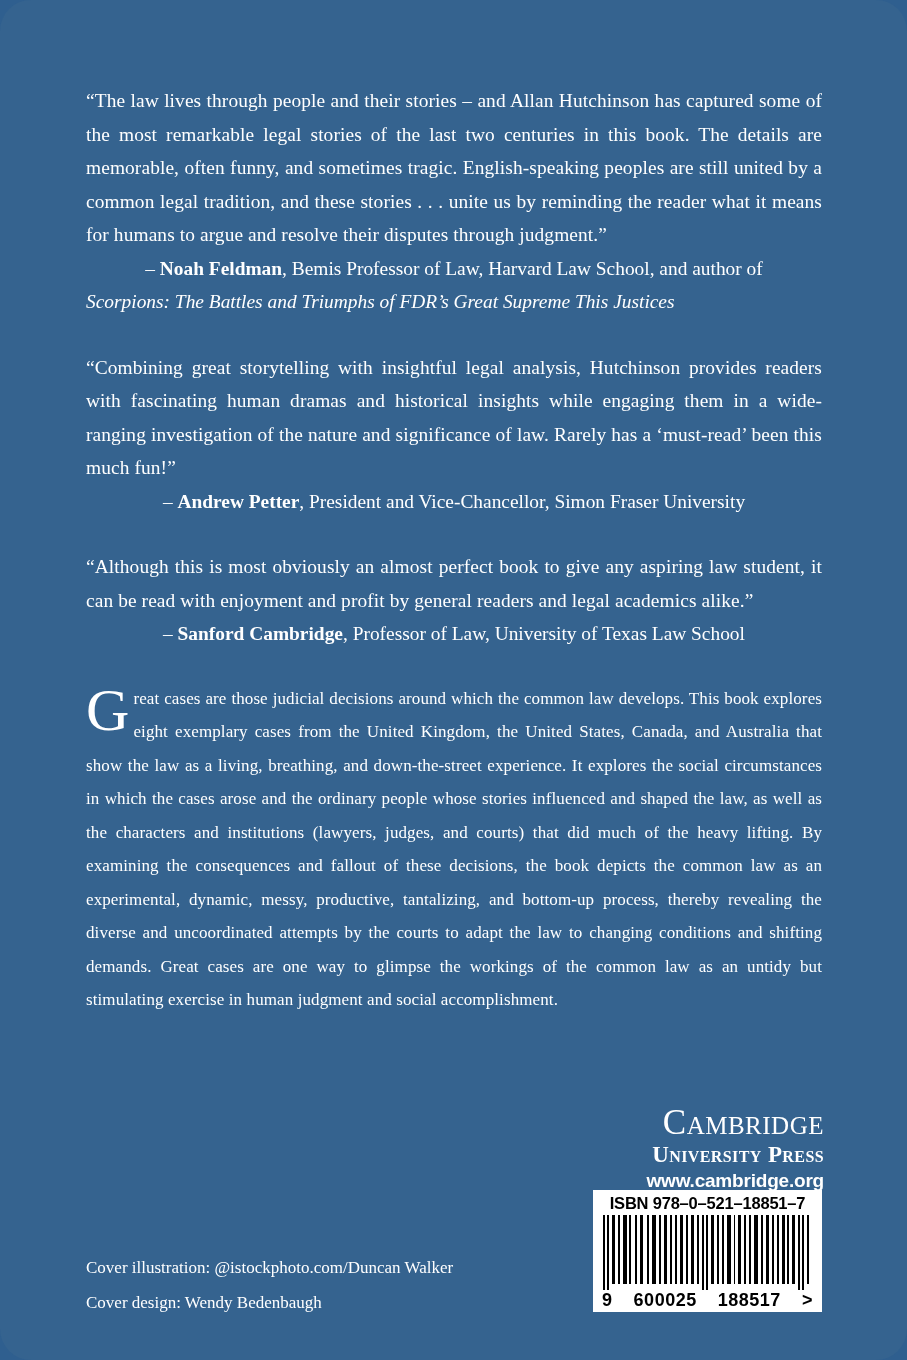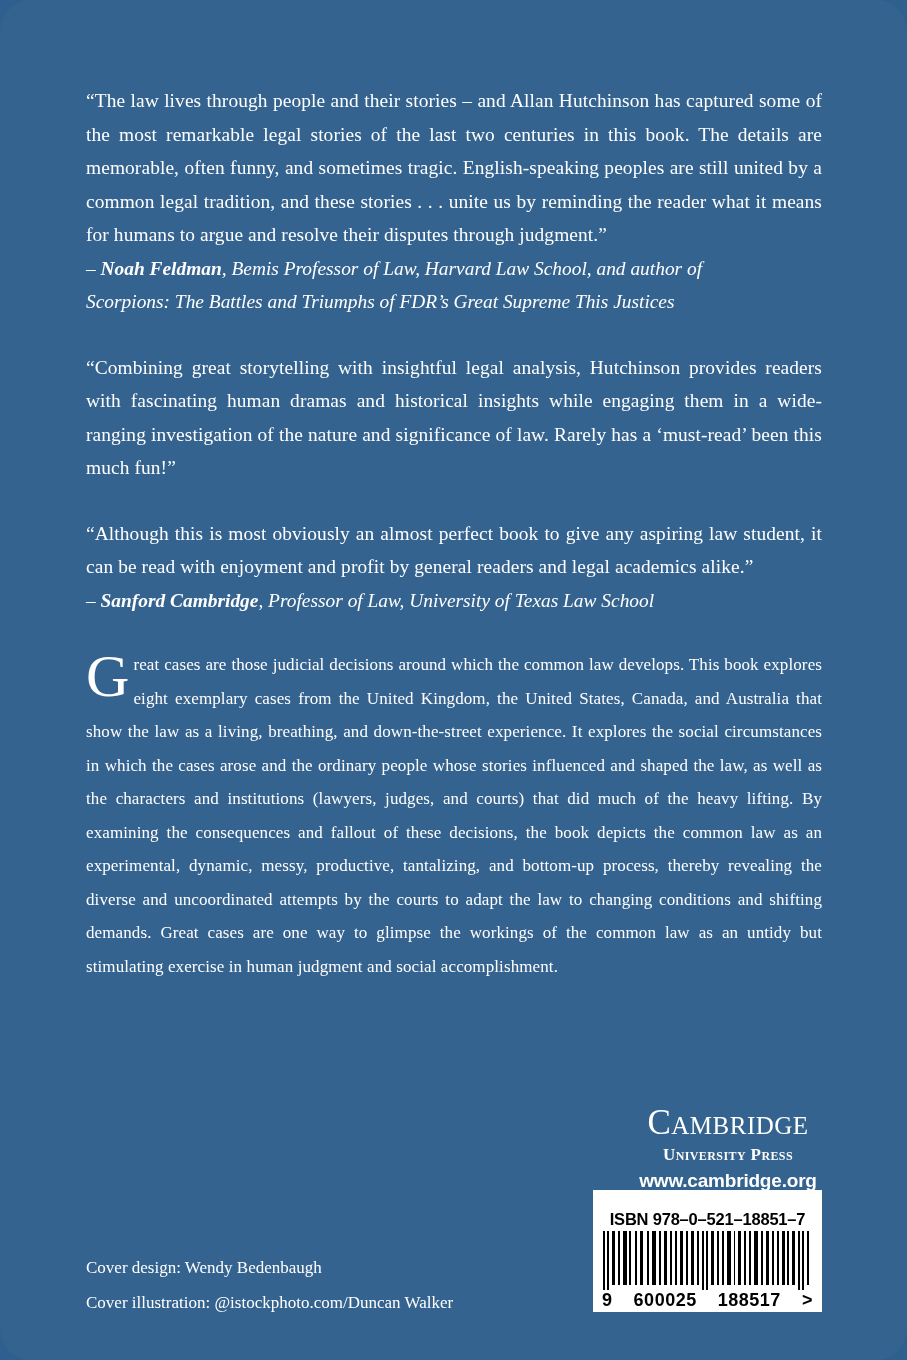--- a/index.html
+++ b/index.html
@@ -39,23 +39,22 @@
     text-justify: inter-word;
     color: #ffffff;
     letter-spacing: 0.1px;
   }
 
   .attrib {
     margin: 0;
     font-size: 19.4px;
     line-height: 33.5px;
     color: #ffffff;
-    text-align: left;
-    white-space: nowrap;
-    font-style: italic;
+    text-align: center;
+    white-space: nowrap;
   }
   .attrib .who {
     font-weight: bold;
   }
   .attrib-italic {
     margin: 0;
     font-size: 19.4px;
     line-height: 33.5px;
     font-style: italic;
     color: #ffffff;
@@ -79,38 +78,38 @@
     font-size: 60px;
     line-height: 52px;
     padding: 2px 4px 0 0;
     font-weight: normal;
     font-family: "Liberation Serif", serif;
   }
 
   
   .publisher {
     position: absolute;
-    left: 608px;
+    left: 584px;
     top: 1104px;
     width: 240px;
-    text-align: center;
+    text-align: right;
   }
   .cup-line1 {
     font-family: "Liberation Serif", serif;
     font-size: 35px;
     line-height: 37px;
     letter-spacing: 0.5px;
     font-variant: small-caps;
     font-weight: normal;
     color: #ffffff;
     white-space: nowrap;
   }
   .cup-line2 {
     font-family: "Liberation Serif", serif;
-    font-size: 17px;
+    font-size: 23px;
     line-height: 27px;
     letter-spacing: 0.4px;
     font-variant: small-caps;
     font-weight: bold;
     color: #ffffff;
     white-space: nowrap;
   }
   .cup-url {
     font-family: "Liberation Sans", sans-serif;
     font-size: 19px;
@@ -123,21 +122,21 @@
 
   
   .barcode-box {
     position: absolute;
     left: 593px;
     top: 1190px;
     width: 229px;
     height: 122px;
     background: #ffffff;
     box-sizing: border-box;
-    padding: 20px 8px 2px 8px;
+    padding: 4px 8px 2px 8px;
     display: flex;
     flex-direction: column;
   }
   .isbn-text {
     font-family: "Liberation Sans", sans-serif;
     font-size: 16.5px;
     font-weight: bold;
     color: #000000;
     letter-spacing: -0.2px;
     text-align: center;
@@ -188,20 +187,21 @@
 
   <div class="content">
 
     <p class="blurb">“The law lives through people and their stories – and Allan Hutchinson has captured some of the most remarkable legal stories of the last two centuries in this book. The details are memorable, often funny, and sometimes tragic. English-speaking peoples are still united by a common legal tradition, and these stories . . . unite us by reminding the reader what it means for humans to argue and resolve their disputes through judgment.”</p>
     <p class="attrib"><span>– </span><span class="who">Noah Feldman</span><span>, Bemis Professor of Law, Harvard Law School, and author of</span></p>
     <p class="attrib-italic">Scorpions: The Battles and Triumphs of FDR’s Great Supreme This Justices</p>
 
     <div class="gap-block"></div>
 
     <p class="blurb">“Combining great storytelling with insightful legal analysis, Hutchinson provides readers with fascinating human dramas and historical insights while engaging them in a wide-ranging investigation of the nature and significance of law. Rarely has a ‘must-read’ been this much fun!”</p>
+    <p class="attrib"><span>– </span><span class="who">Andrew Petter</span><span>, President and Vice-Chancellor, Simon Fraser University</span></p>
 
     <div class="gap-block"></div>
 
     <p class="blurb"> “Although this is most obviously an almost perfect book to give any aspiring law student, it can be read with enjoyment and profit by general readers and legal academics alike.”</p>
     <p class="attrib"><span>– </span><span class="who">Sanford Cambridge</span><span>, Professor of Law, University of Texas Law School</span></p>
 
     <div class="gap-block-sm"></div>
 
     <p class="description">Great cases are those judicial decisions around which the common law develops. This book explores eight exemplary cases from the United Kingdom, the United States, Canada, and Australia that show the law as a living, breathing, and down-the-street experience. It explores the social circumstances in which the cases arose and the ordinary people whose stories influenced and shaped the law, as well as the characters and institutions (lawyers, judges, and courts) that did much of the heavy lifting. By examining the consequences and fallout of these decisions, the book depicts the common law as an experimental, dynamic, messy, productive, tantalizing, and bottom-up process, thereby revealing the diverse and uncoordinated attempts by the courts to adapt the law to changing conditions and shifting demands. Great cases are one way to glimpse the workings of the common law as an untidy but stimulating exercise in human judgment and social accomplishment.</p>
 
@@ -262,17 +262,17 @@
     </div>
     <div class="barcode-digits">
       <span>9</span>
       <span>600025</span>
       <span>188517</span>
       <span>&gt;</span>
     </div>
   </div>
 
   <div class="credits">
+    <div class="credit-line">Cover illustration: @istockphoto.com/Duncan Walker</div>
     <div class="credit-line">Cover design: Wendy Bedenbaugh</div>
-    <div class="credit-line">Cover illustration: @istockphoto.com/Duncan Walker</div>
   </div>
 
 </div>
 
 </body></html>

